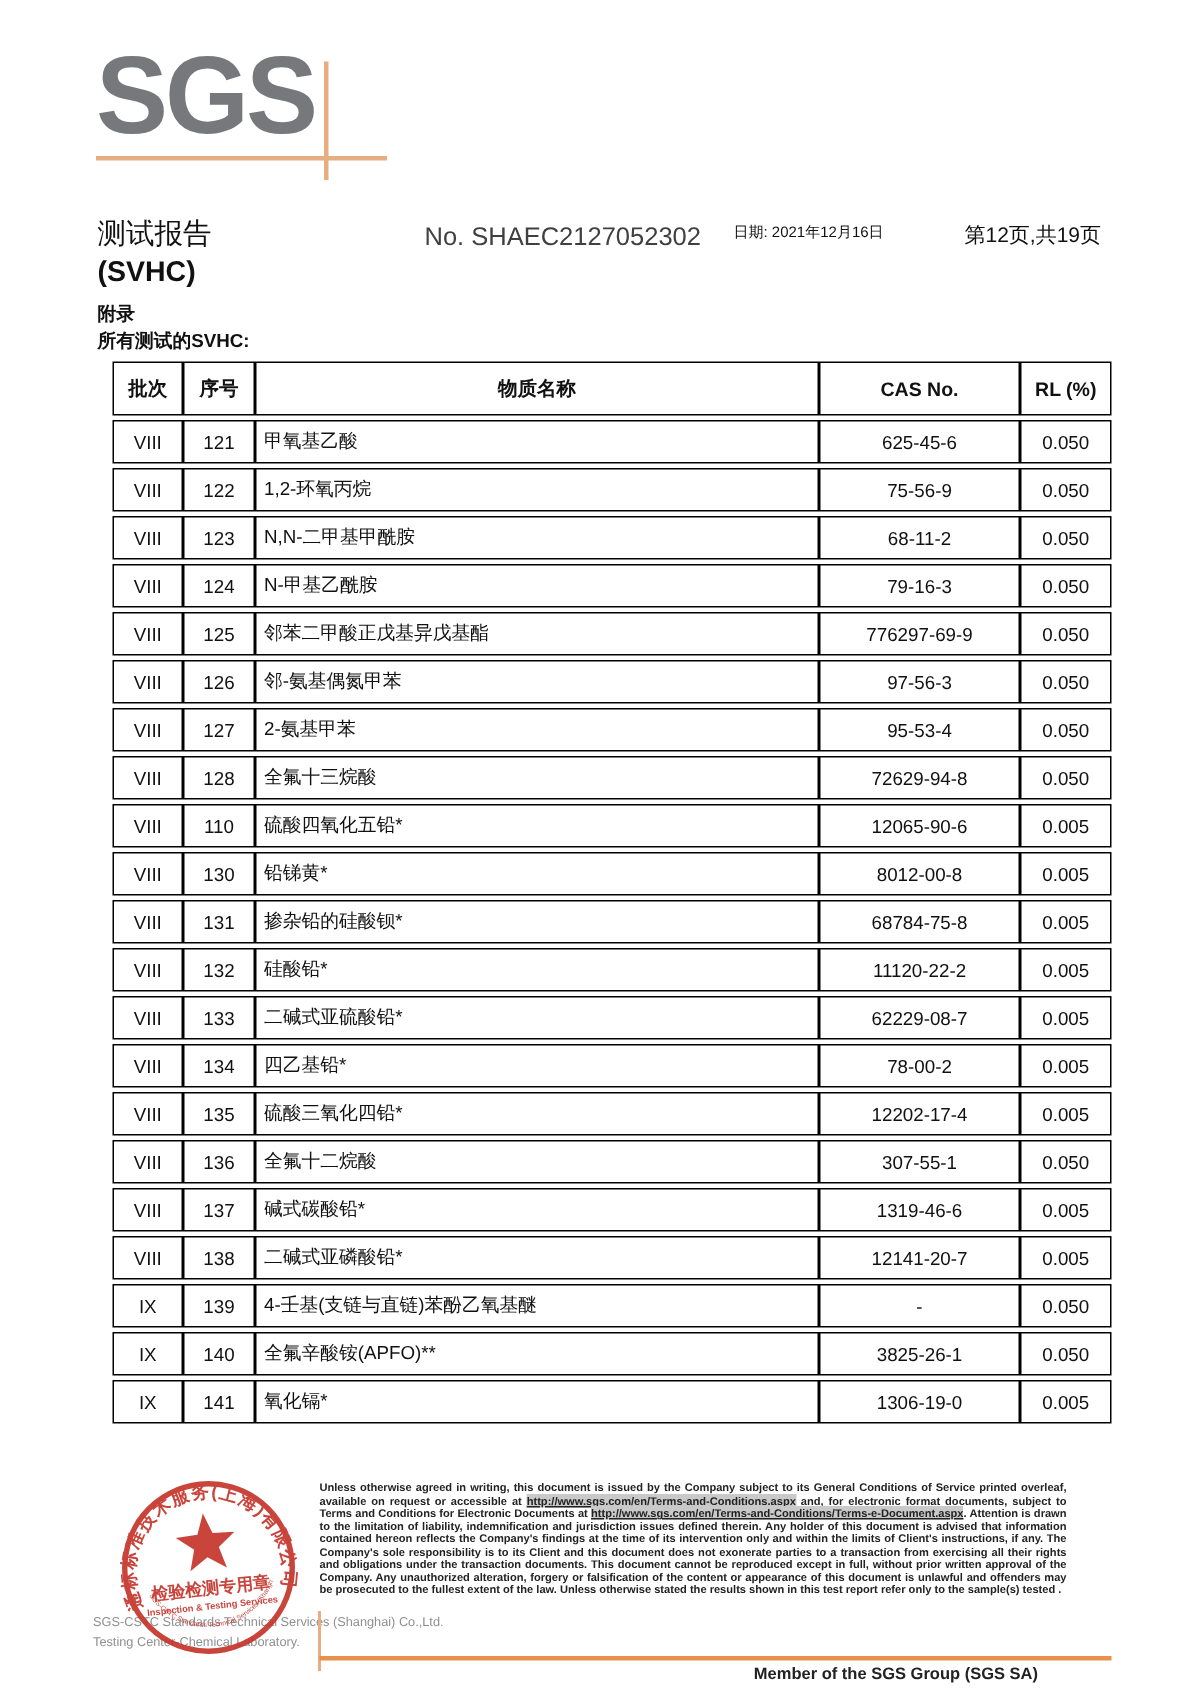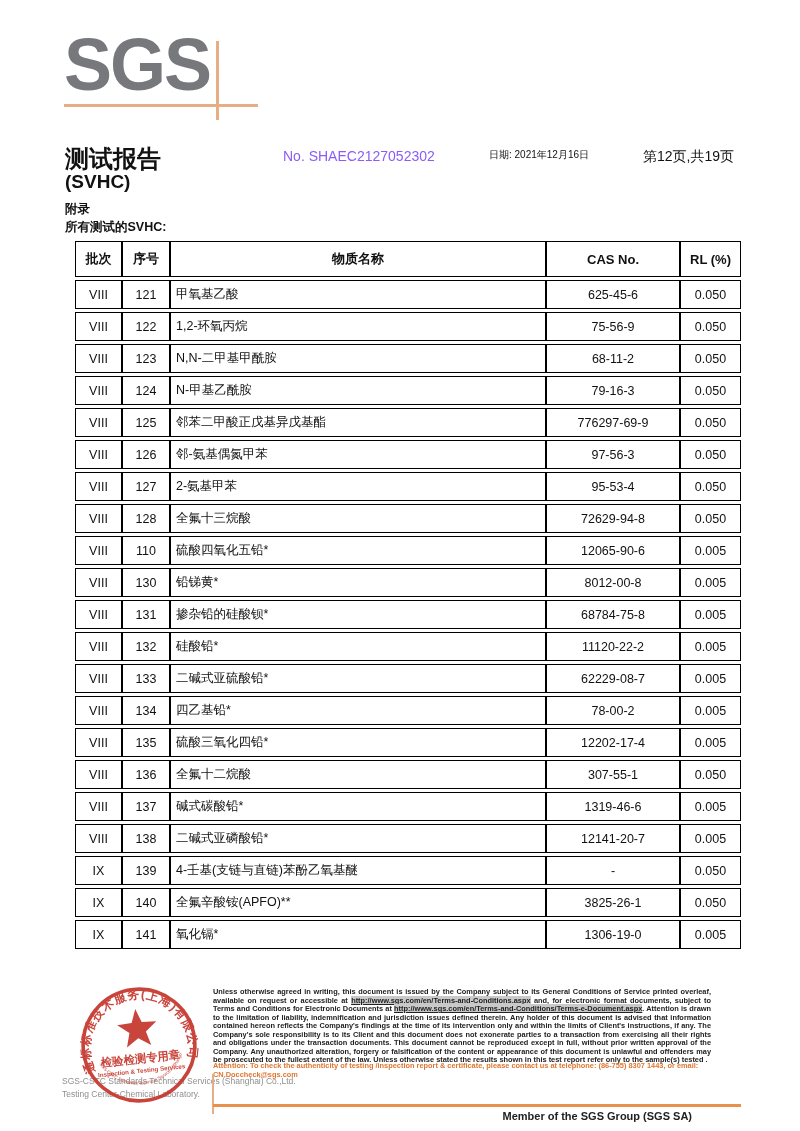--- a/index.html
+++ b/index.html
@@ -7,23 +7,23 @@
   body { font-family:"Liberation Sans","DejaVu Sans",sans-serif; }
   .page { position:relative; width:800px; height:1131px; background:#ffffff; overflow:hidden; }
 
   
   .logo-text { position:absolute; left:64px; top:28px; font-size:72px; font-weight:900;
     color:#77787b; letter-spacing:-2px; transform:scaleY(1.02); line-height:1; }
   .logo-hline { position:absolute; left:64px; top:104px; width:194px; height:3px; background:#e7ad83; }
   .logo-vline { position:absolute; left:216px; top:41px; width:3px; height:79px; background:#e7ad83; }
 
   
-  .title { position:absolute; left:65px; top:143px; font-size:24px; font-weight:700; color:#111; }
+  .title { position:absolute; left:65px; top:143px; font-size:19px; font-weight:400; color:#111; }
   .subtitle { position:absolute; left:65px; top:171px; font-size:19px; font-weight:700; color:#111; }
-  .report-no { position:absolute; left:283px; top:148px; font-size:14px; color:#8b5cf6; }
+  .report-no { position:absolute; left:283px; top:148px; font-size:17px; color:#404040; }
   .date { position:absolute; left:489px; top:148px; font-size:10px; color:#111; }
   .page-no { position:absolute; left:643px; top:148px; font-size:14px; color:#111; }
   .appendix { position:absolute; left:65px; top:201px; font-size:12.5px; font-weight:700; color:#111; }
   .section-label { position:absolute; left:65px; top:219px; font-size:12.5px; font-weight:700; color:#111; }
 
   
   table.svhc { position:absolute; left:75px; top:238px; width:666px;
     border-collapse:separate; border-spacing:0 3px; table-layout:fixed; }
   table.svhc th, table.svhc td { border:1px solid #000; font-size:12.5px; color:#111;
     text-align:center; vertical-align:middle; background:#fff; overflow:hidden; white-space:nowrap; }
@@ -279,21 +279,20 @@
     </text>
     <text font-size="4.4" fill="#c5352b">
       <textPath href="#arcBot">SGS-CSTC Standards Technical Services (Shanghai) Co.,Ltd.</textPath>
     </text>
     <polygon fill="#c5352b" points="59,24 63.9,37.2 78,37.8 67,46.6 70.8,60.2 59,52.4 47.2,60.2 51,46.6 40,37.8 54.1,37.2"></polygon>
     <text x="59" y="76" text-anchor="middle" font-size="11" font-weight="bold" fill="#c5352b">检验检测专用章</text>
     <text x="59" y="86" text-anchor="middle" font-size="6" font-weight="bold" fill="#c5352b">Inspection &amp; Testing Services</text>
   </svg>
 
   <div class="disclaimer"><span>Unless otherwise agreed in writing, this document is issued by the Company subject to its General Conditions of Service printed overleaf, available on request or accessible at </span><span class="hl">http://www.sgs.com/en/Terms-and-Conditions.aspx</span><span> and, for electronic format documents, subject to Terms and Conditions for Electronic Documents at </span><span class="hl">http://www.sgs.com/en/Terms-and-Conditions/Terms-e-Document.aspx</span><span>. Attention is drawn to the limitation of liability, indemnification and jurisdiction issues defined therein. Any holder of this document is advised that information contained hereon reflects the Company's findings at the time of its intervention only and within the limits of Client's instructions, if any. The Company's sole responsibility is to its Client and this document does not exonerate parties to a transaction from exercising all their rights and obligations under the transaction documents. This document cannot be reproduced except in full, without prior written approval of the Company. Any unauthorized alteration, forgery or falsification of the content or appearance of this document is unlawful and offenders may be prosecuted to the fullest extent of the law. Unless otherwise stated the results shown in this test report refer only to the sample(s) tested .</span></div>
-  <div class="attention">Attention: To check the authenticity of testing /inspection report &amp; certificate, please contact us at telephone: (86-755) 8307 1443, or email: CN.Doccheck@sgs.com</div>
 
   <div class="addr-block">
   </div>
 
   <div class="footer-vline"></div>
   <div class="footer-hline"></div>
   <div class="member">Member of the SGS Group (SGS SA)</div>
 
 </div>
 

